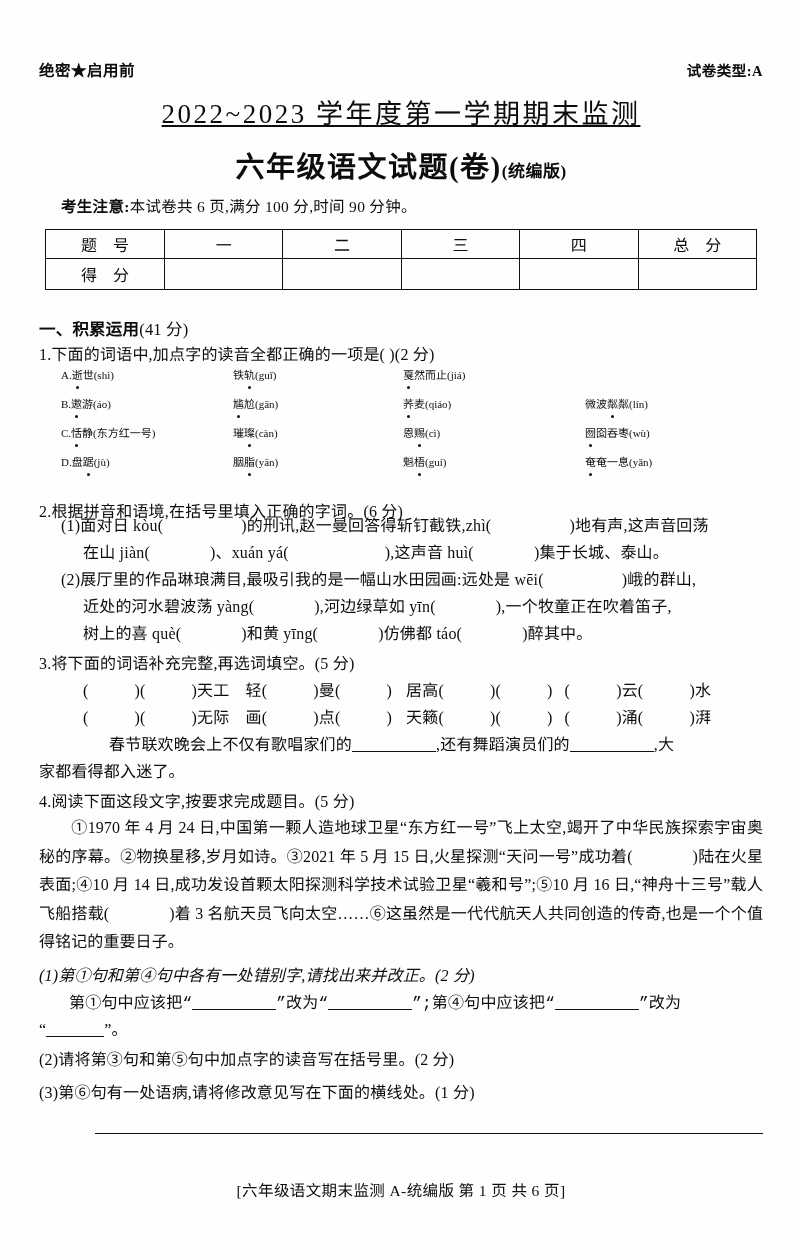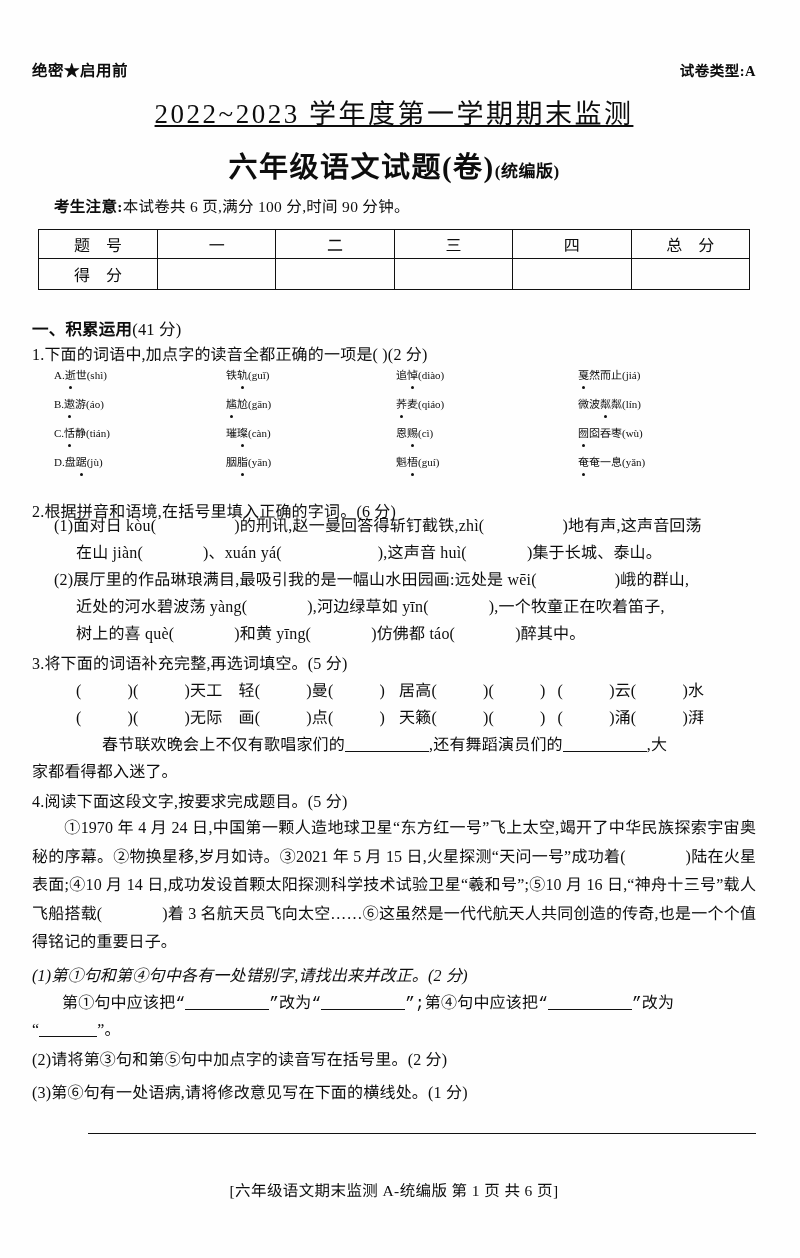--- a/index.html
+++ b/index.html
@@ -16,21 +16,21 @@
     position: relative;
     width: 800px;
     height: 1258px;
     margin: 0 auto;
     background: #fefefe;
     overflow: hidden;
     box-sizing: border-box;
   }
   .sheet {
     position: absolute;
-    left: 32px;
+    left: 39px;
     top: 0;
     width: 724px;
     height: 934px;
   }
 
   
   .top-strip {
     position: absolute;
     top: 58px;
     left: 0;
@@ -245,31 +245,30 @@
     <div class="sec-head" style="top:316px;">
       <span>一、积累运用</span><span class="pts">(41 分)</span>
     </div>
 
     <div class="q" style="top:341px;">1.下面的词语中,加点字的读音全都正确的一项是(          )(2 分)</div>
 
     <div class="opts" style="top:366px;">
       <div class="opt-row">
         <span class="cell c1"><span>A.</span><span></span><span class="dot">逝</span><span>世(shì)</span></span>
         <span class="cell c2"><span>铁</span><span class="dot">轨</span><span>(guǐ)</span></span>
-        <span class="cell c3"><span>追</span><span class="dot">悼</span><span>(diào)</span></span>
         <span class="cell c4"><span></span><span class="dot">戛</span><span>然而止(jiá)</span></span>
       </div>
       <div class="opt-row">
         <span class="cell c1"><span>B.</span><span></span><span class="dot">遨</span><span>游(áo)</span></span>
         <span class="cell c2"><span></span><span class="dot">尴</span><span>尬(gān)</span></span>
         <span class="cell c3"><span></span><span class="dot">荞</span><span>麦(qiáo)</span></span>
         <span class="cell c4"><span>微波</span><span class="dot">粼</span><span>粼(lín)</span></span>
       </div>
       <div class="opt-row">
-        <span class="cell c1"><span>C.</span><span></span><span class="dot">恬</span><span>静(tián)</span></span>
+        <span class="cell c1"><span>C.</span><span></span><span class="dot">恬</span><span>静(东方红一号)</span></span>
         <span class="cell c2"><span>璀</span><span class="dot">璨</span><span>(càn)</span></span>
         <span class="cell c3"><span>恩</span><span class="dot">赐</span><span>(cì)</span></span>
         <span class="cell c4"><span></span><span class="dot">囫</span><span>囵吞枣(wù)</span></span>
       </div>
       <div class="opt-row">
         <span class="cell c1"><span>D.</span><span>盘</span><span class="dot">踞</span><span>(jù)</span></span>
         <span class="cell c2"><span>胭</span><span class="dot">脂</span><span>(yān)</span></span>
         <span class="cell c3"><span>魁</span><span class="dot">梧</span><span>(guí)</span></span>
         <span class="cell c4"><span></span><span class="dot">奄</span><span>奄一息(yǎn)</span></span>
       </div>

